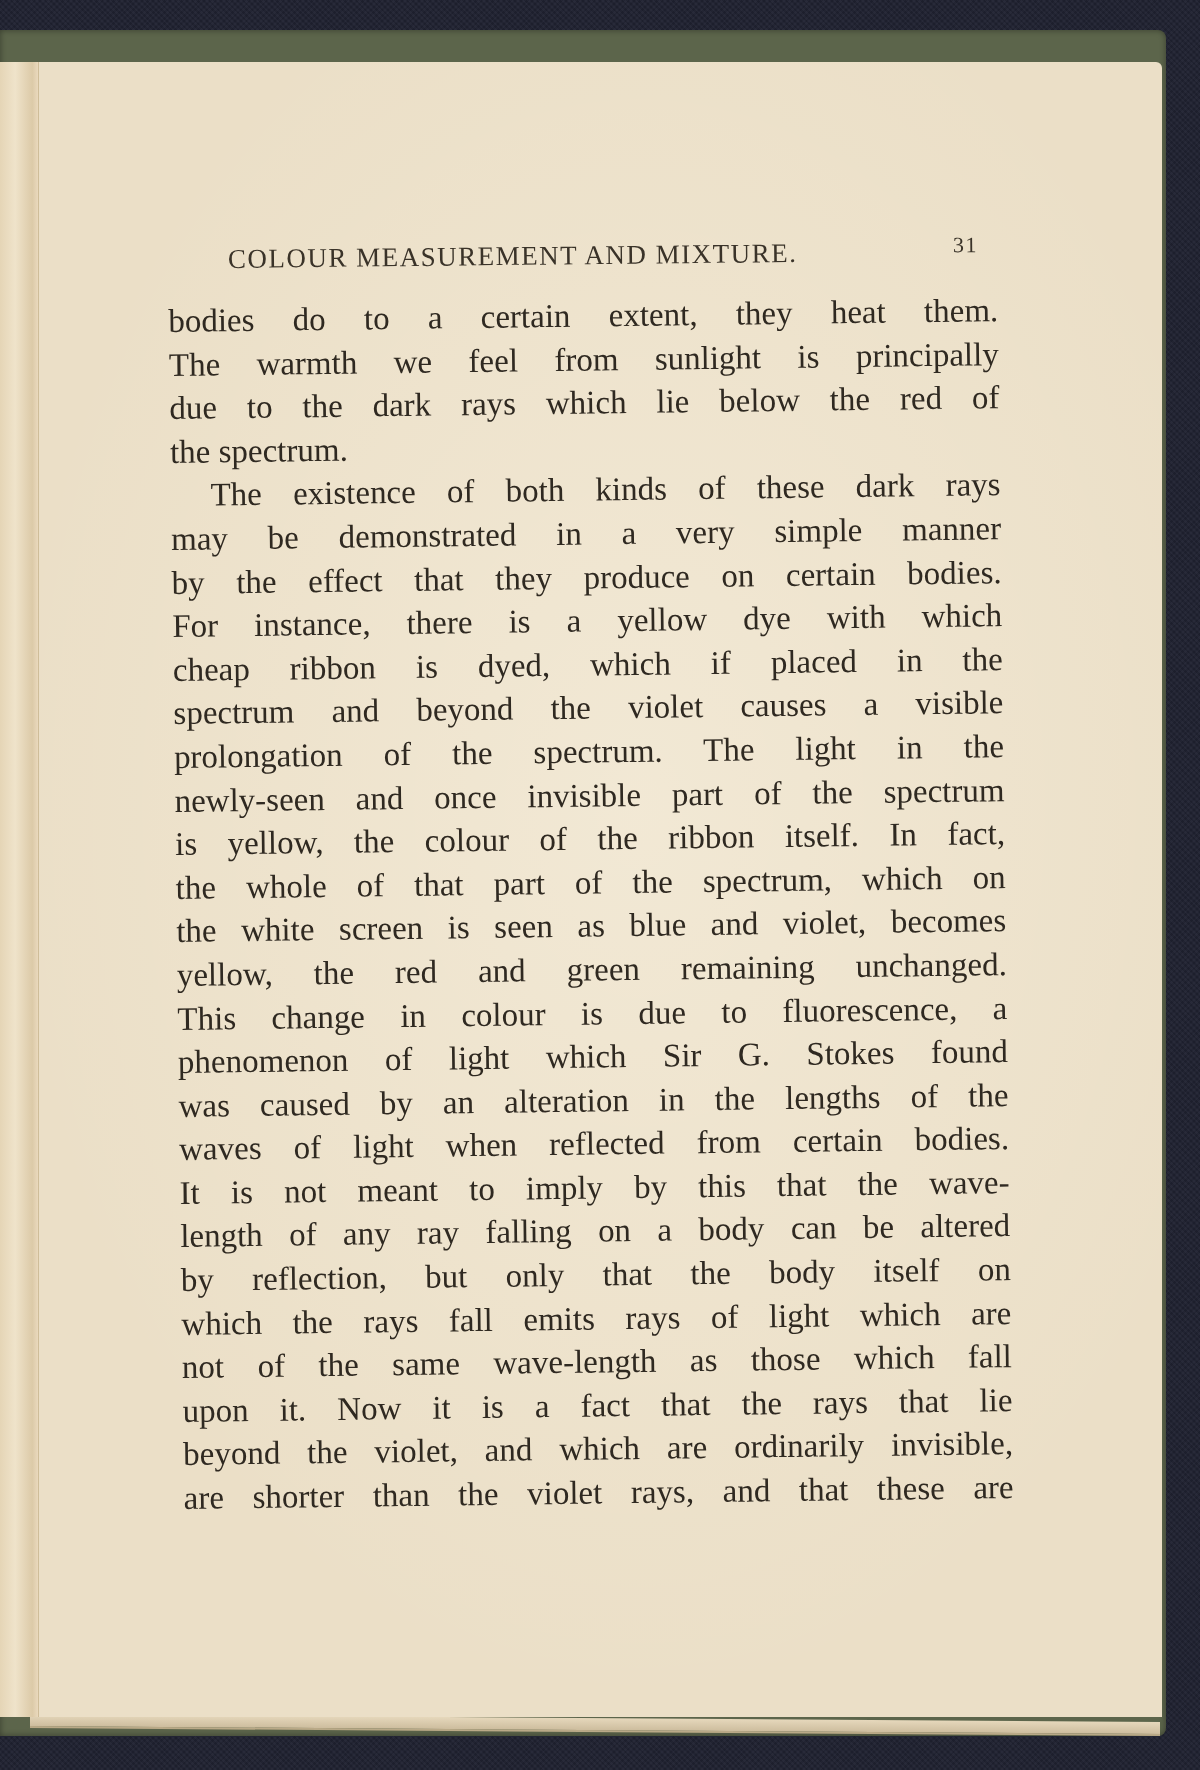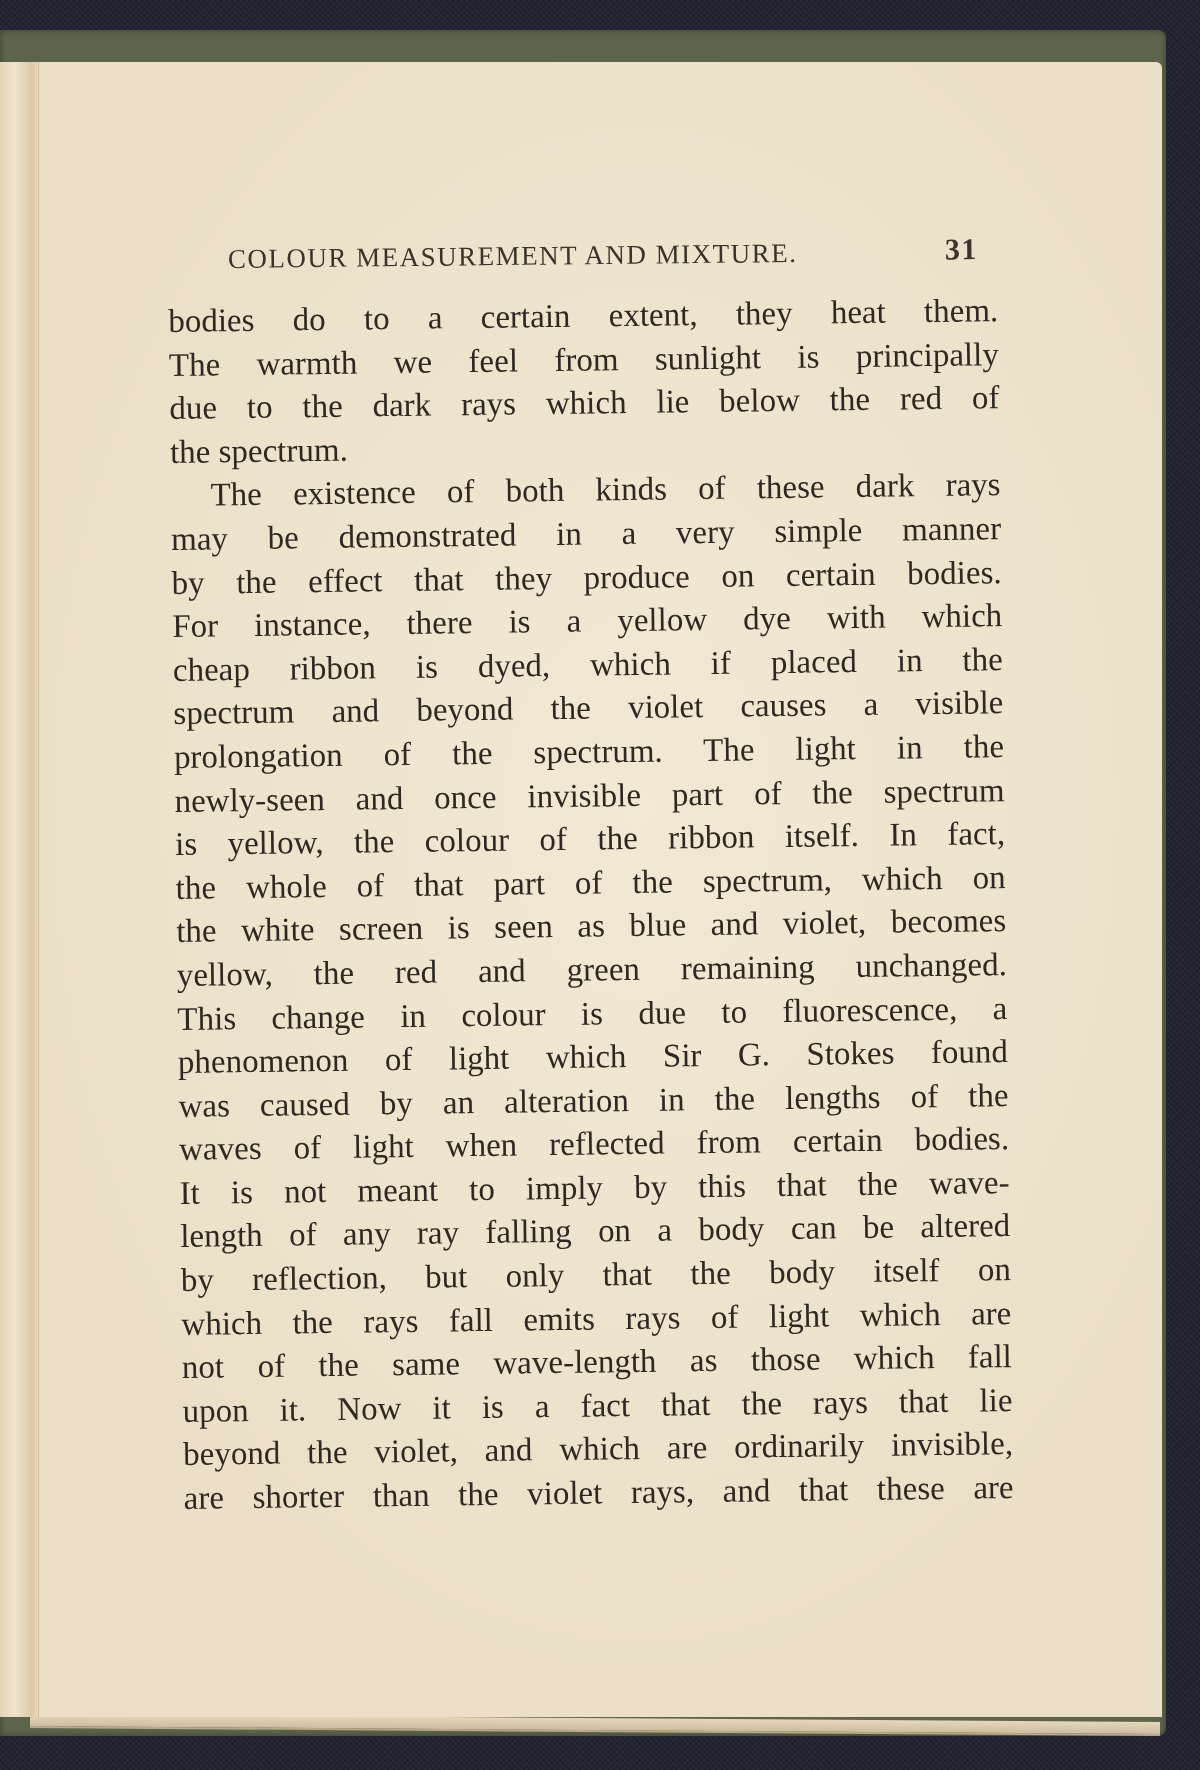--- a/index.html
+++ b/index.html
@@ -89,22 +89,21 @@
       transform: rotate(-0.6deg);
       white-space: nowrap;
     }
     .running-head .title {
       display: inline-block;
     }
     .running-head .page-number {
       position: absolute;
       right: 0;
       top: -4px;
-      font-size: 30px;
-      font-weight: bold;
+      font-size: 22px;
     }
     .text-block {
       position: absolute;
       left: 168px;
       top: 300px;
       width: 830px;
       transform: rotate(-0.75deg);
       transform-origin: left top;
       color: #2f2921;
       font-size: 33px;

